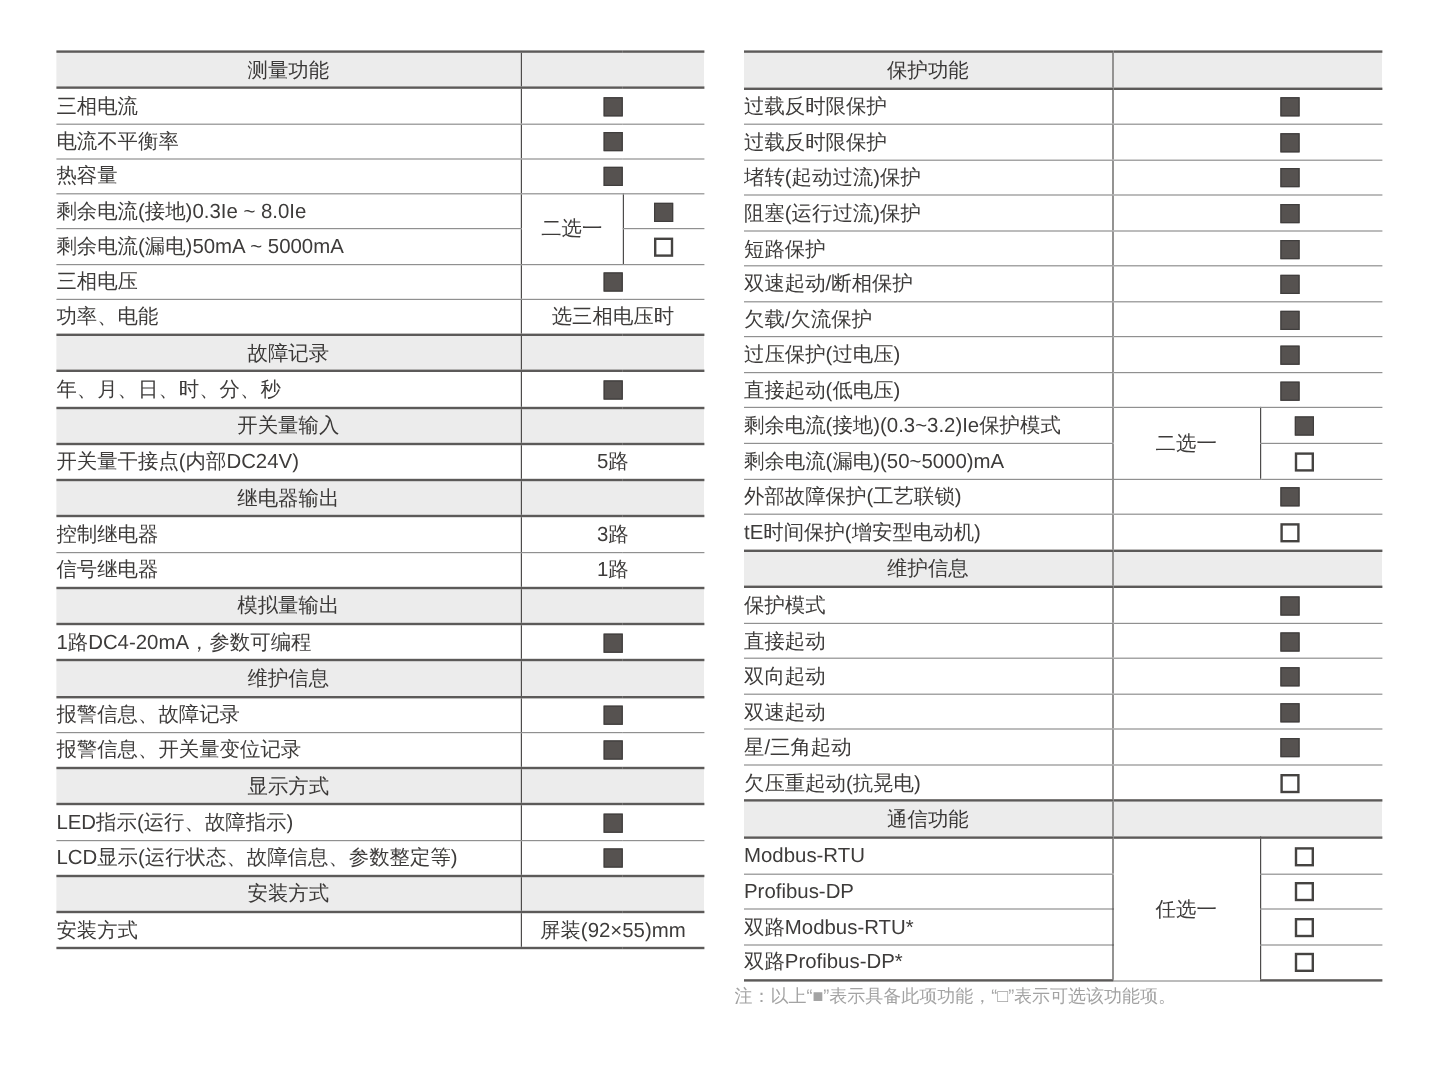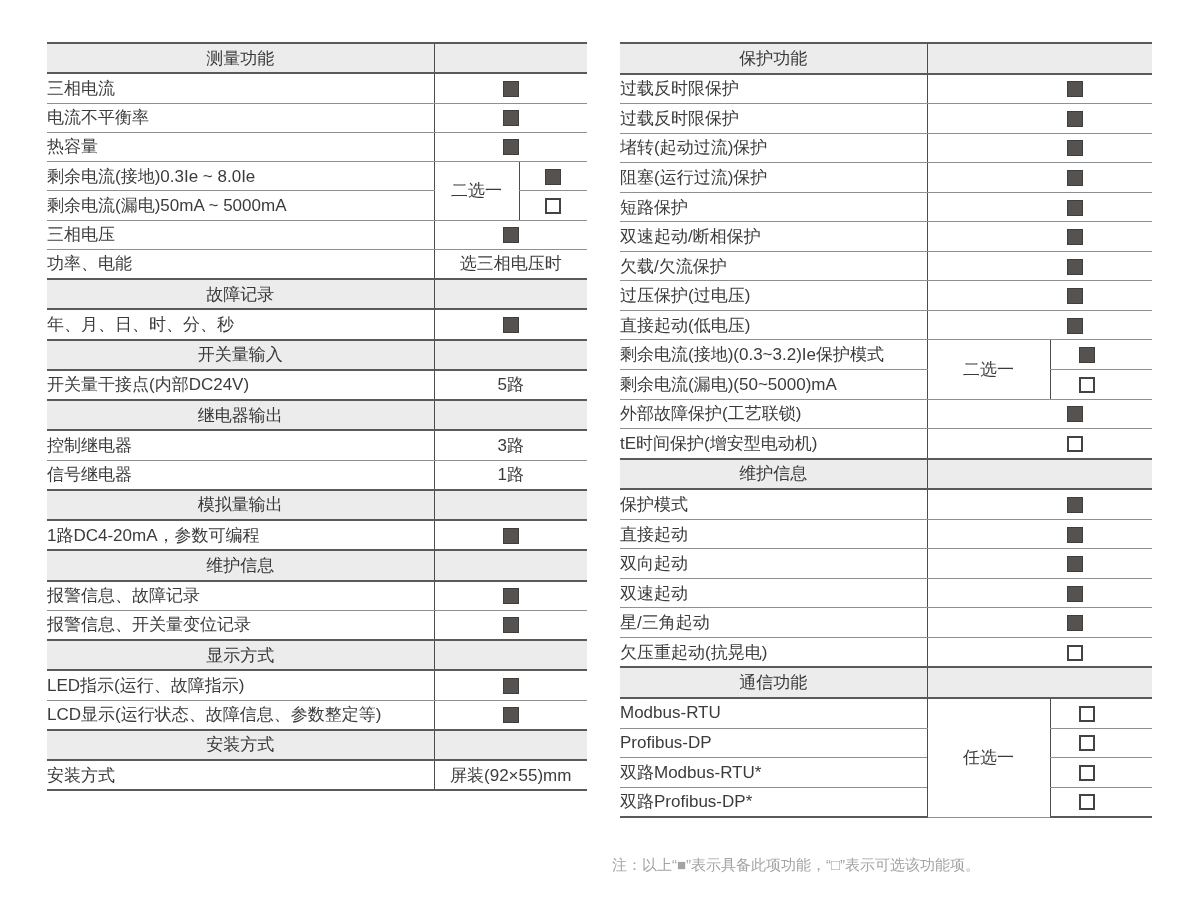--- a/index.html
+++ b/index.html
@@ -30,21 +30,21 @@
   table.spec tr:last-child td{border-bottom:2px solid #5c5a59;}
 
   
   table.spec.right td.value{padding-left:70px;}
   table.spec.right td.check{padding-right:28px;}
 
   .cb{display:inline-block;width:14px;height:14px;background:#565250;
       border:1px solid #403e3d;vertical-align:middle;}
   .cb.empty{width:12px;height:12px;background:#ffffff;border:2px solid #454341;}
 
-  .notes{position:absolute;left:612px;top:852px;color:#a3a3a3;font-size:15px;}
+  .notes{position:absolute;left:612px;top:818px;color:#a3a3a3;font-size:15px;}
   .note-line{line-height:26px;white-space:nowrap;}
   .note-line.l2{margin-left:36px;margin-top:2px;}
 </style>
 </head>
 <body>
 
 <div class="page">
 
   <table class="spec left">
     <colgroup>

